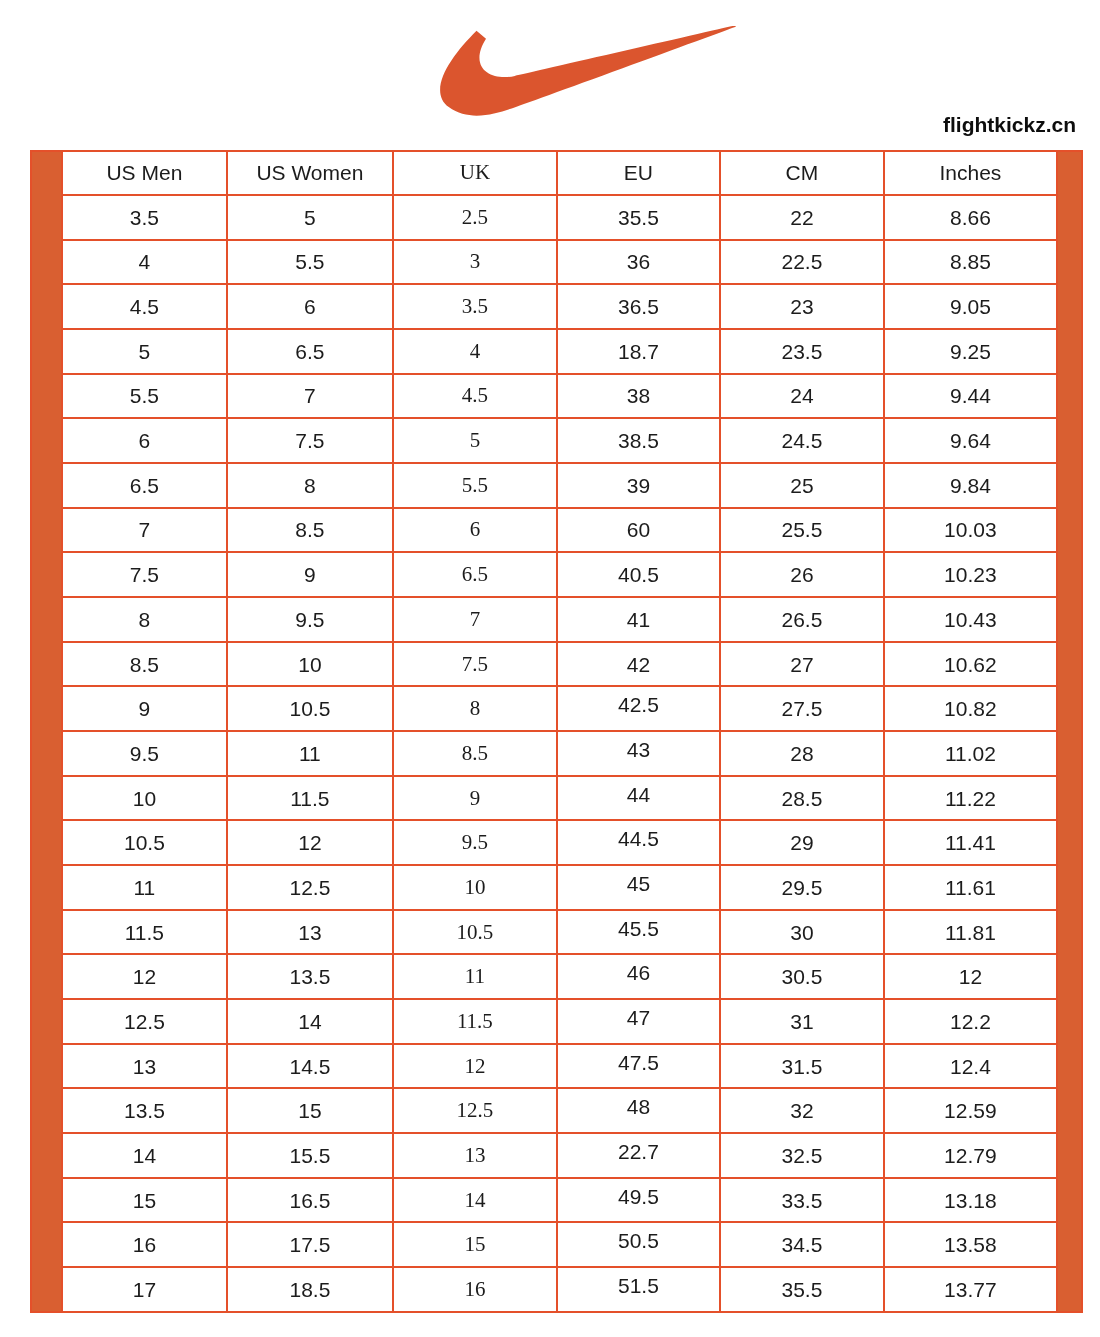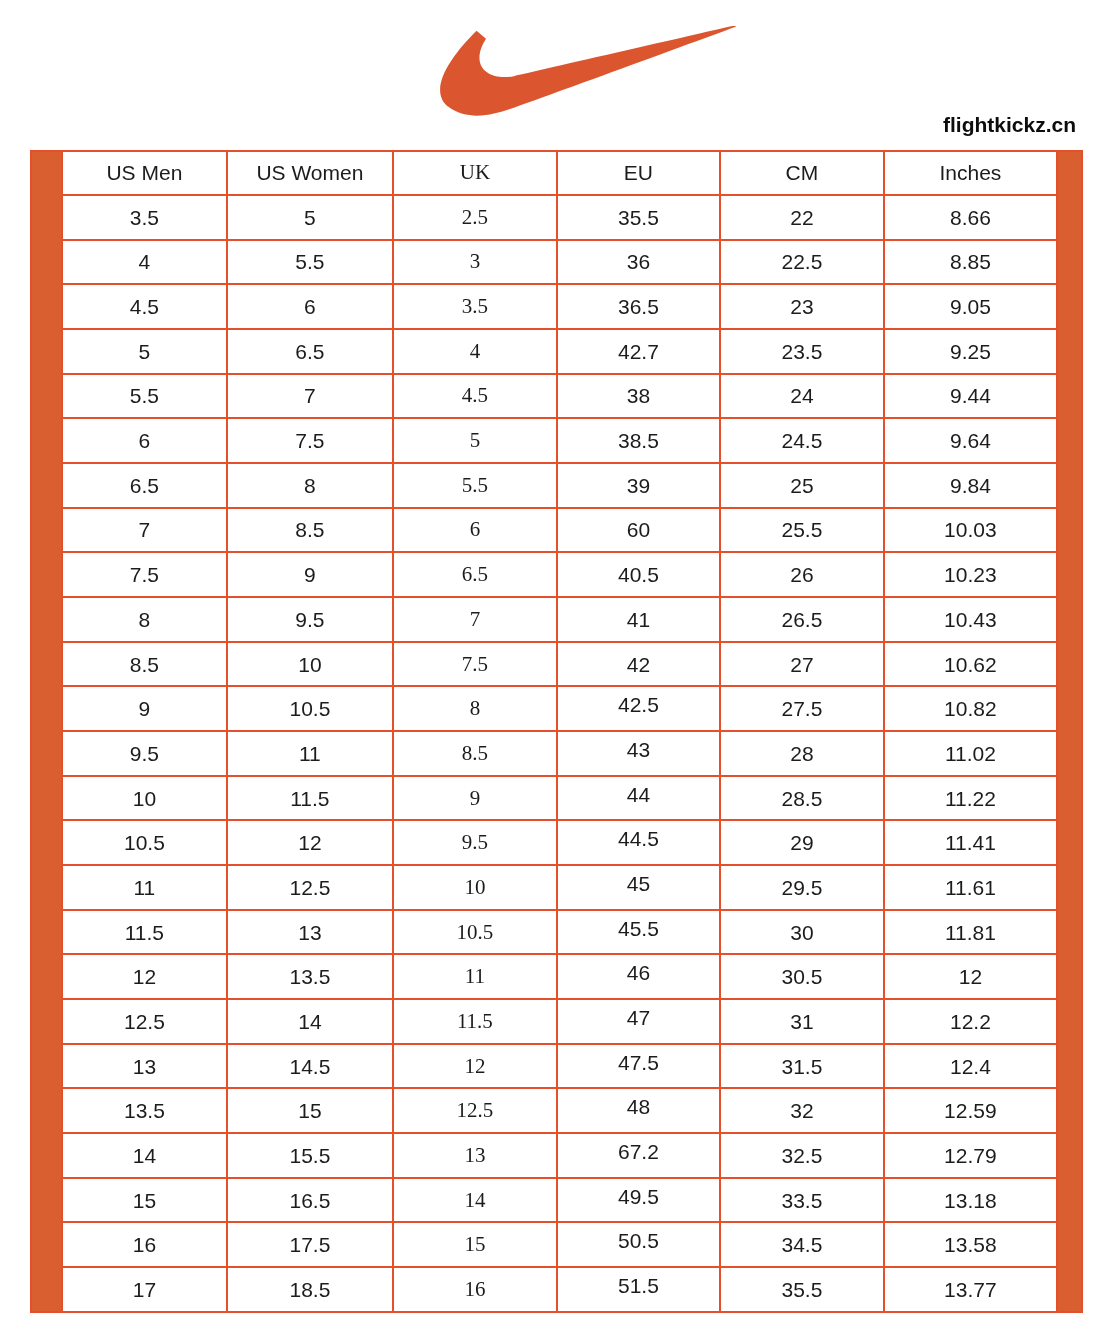--- a/index.html
+++ b/index.html
@@ -89,21 +89,21 @@
             <td class="c1">6</td>
             <td class="c2">3.5</td>
             <td class="c3">36.5</td>
             <td class="c4">23</td>
             <td class="c5">9.05</td>
           </tr>
           <tr>
             <td class="c0">5</td>
             <td class="c1">6.5</td>
             <td class="c2">4</td>
-            <td class="c3">42.7</td>
+            <td class="c3">18.7</td>
             <td class="c4">23.5</td>
             <td class="c5">9.25</td>
           </tr>
           <tr>
             <td class="c0">5.5</td>
             <td class="c1">7</td>
             <td class="c2">4.5</td>
             <td class="c3">38</td>
             <td class="c4">24</td>
             <td class="c5">9.44</td>
@@ -233,21 +233,21 @@
             <td class="c1">15</td>
             <td class="c2">12.5</td>
             <td class="c3 eu-raised">48</td>
             <td class="c4">32</td>
             <td class="c5">12.59</td>
           </tr>
           <tr>
             <td class="c0">14</td>
             <td class="c1">15.5</td>
             <td class="c2">13</td>
-            <td class="c3 eu-raised">67.2</td>
+            <td class="c3 eu-raised">22.7</td>
             <td class="c4">32.5</td>
             <td class="c5">12.79</td>
           </tr>
           <tr>
             <td class="c0">15</td>
             <td class="c1">16.5</td>
             <td class="c2">14</td>
             <td class="c3 eu-raised">49.5</td>
             <td class="c4">33.5</td>
             <td class="c5">13.18</td>

